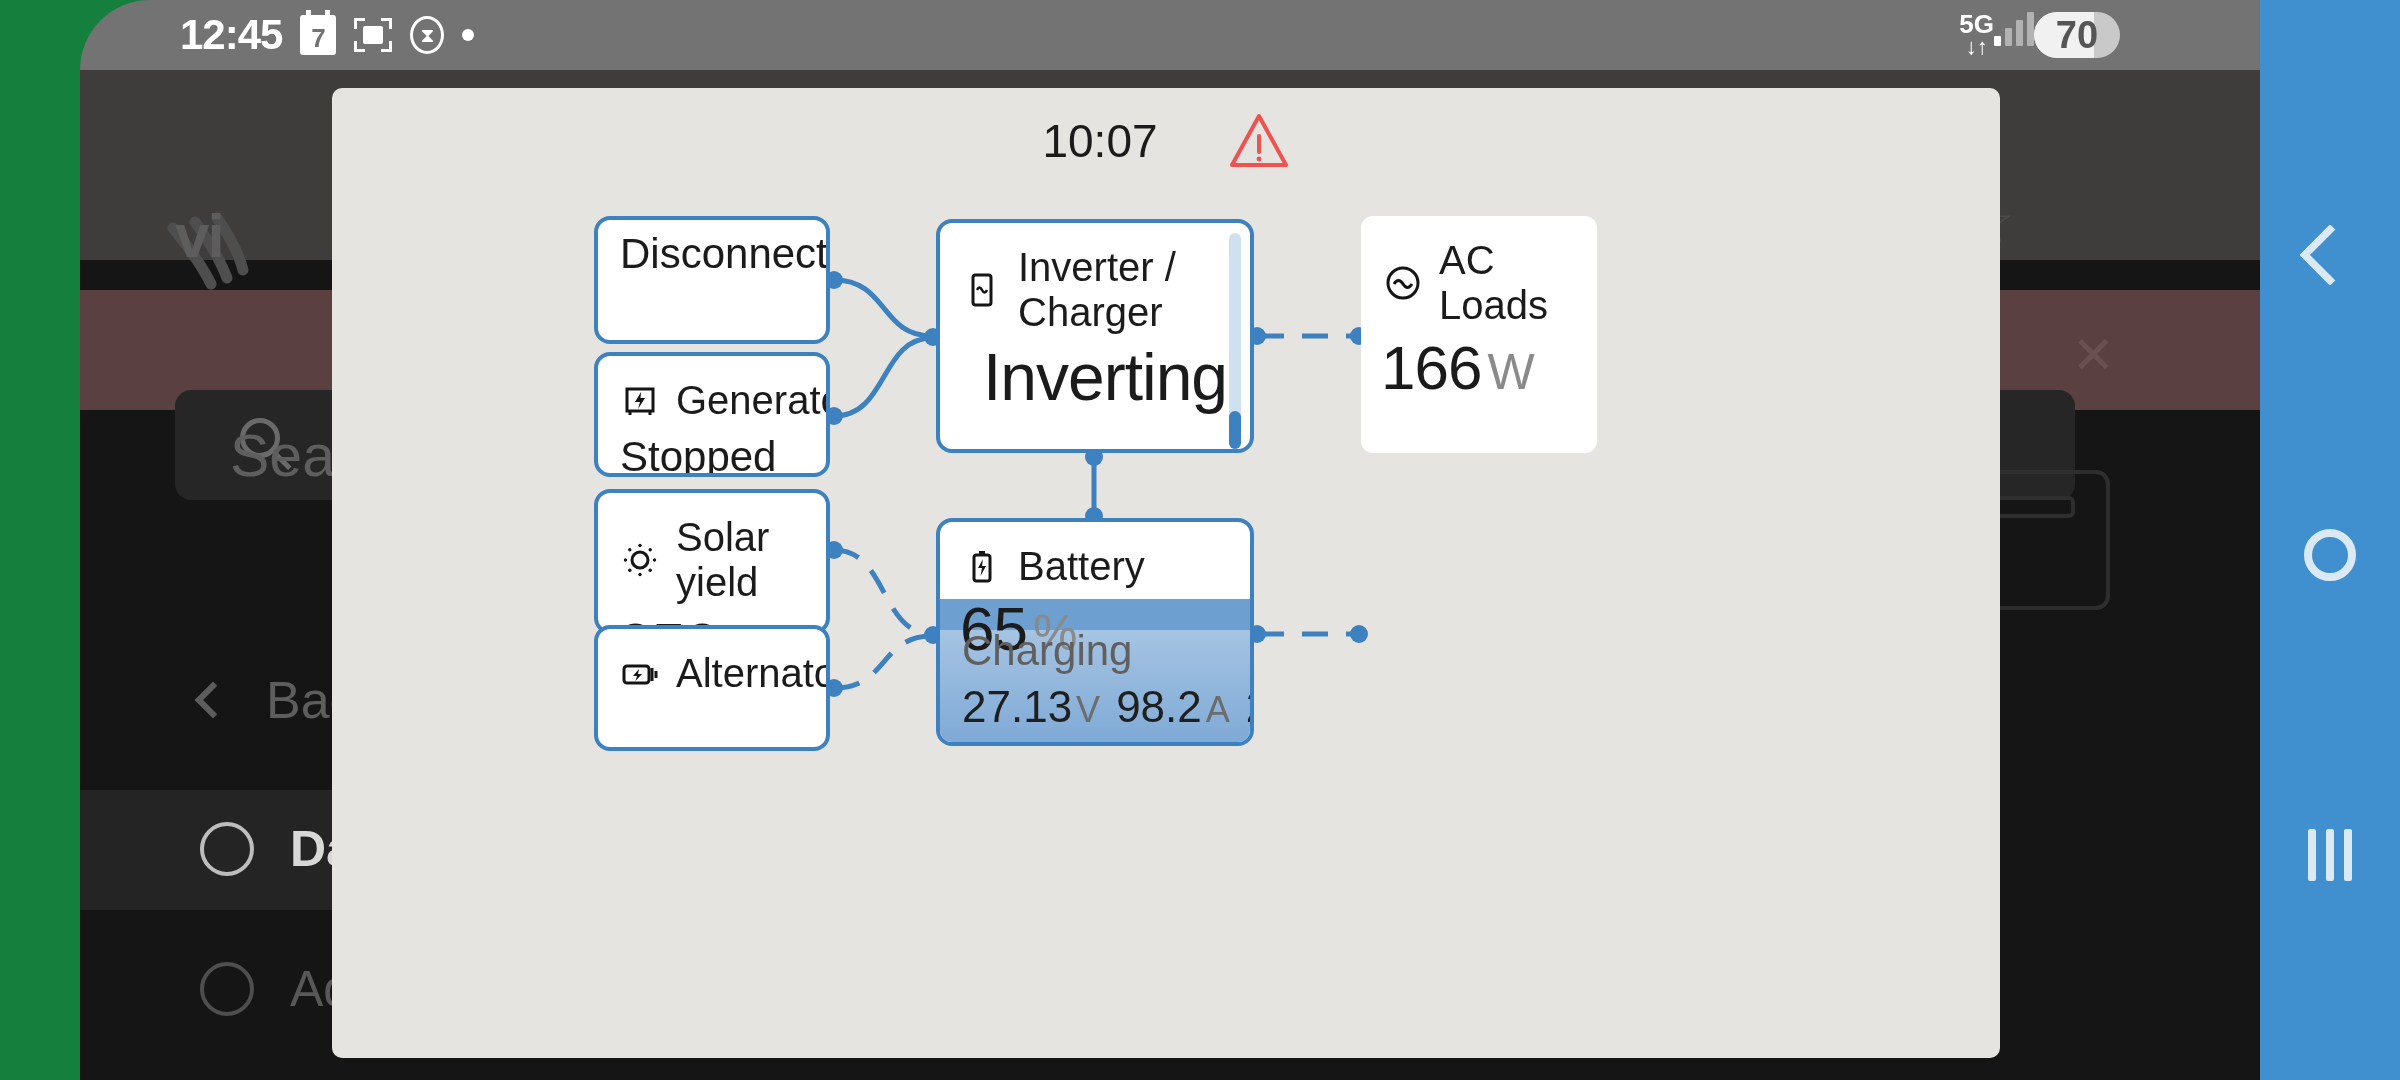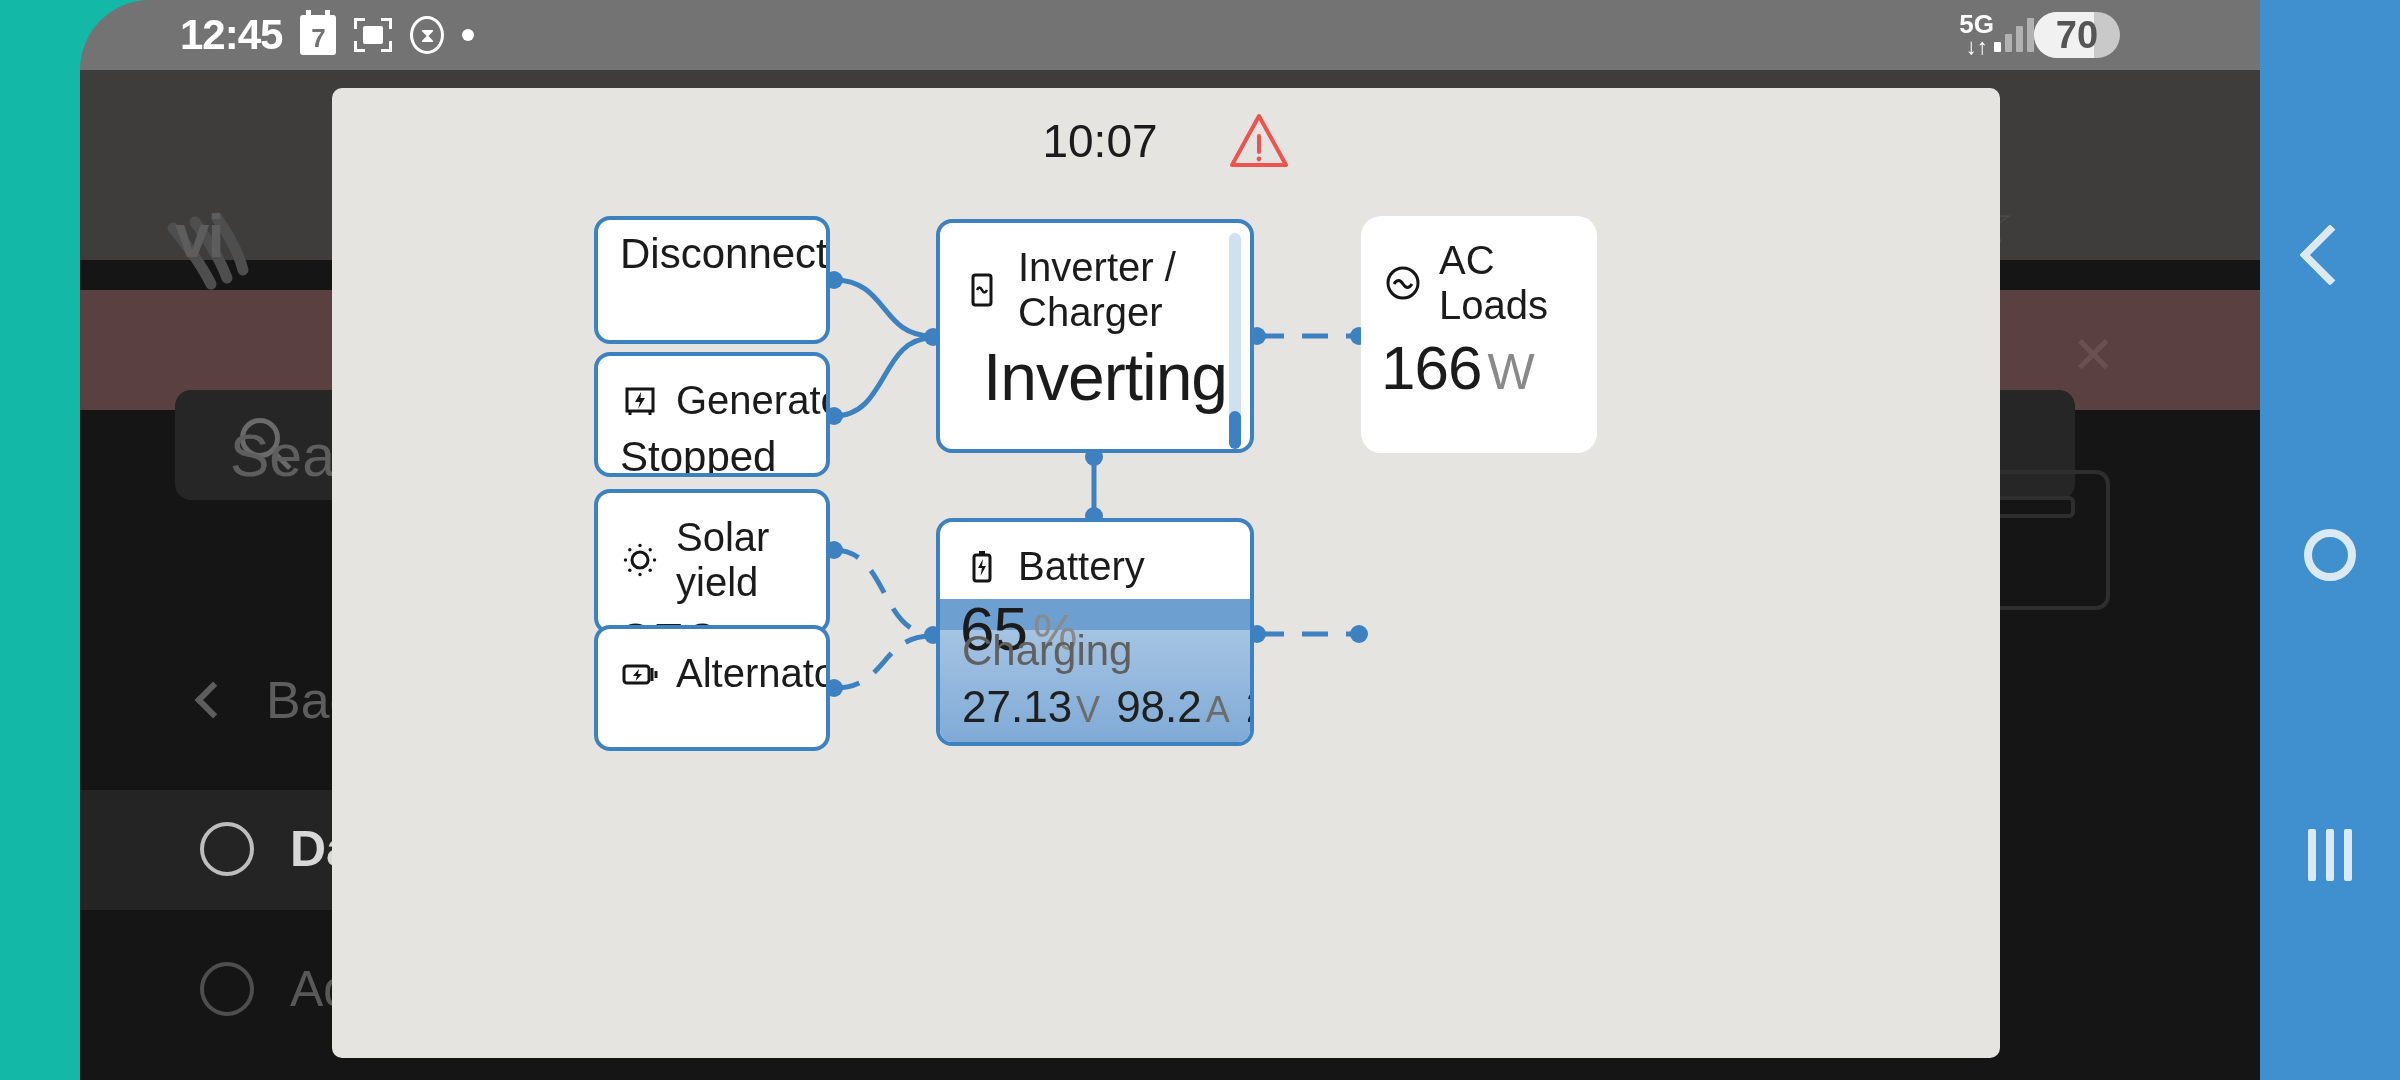--- a/index.html
+++ b/index.html
@@ -1,29 +1,29 @@
 <!DOCTYPE html>
 <html><head>
 <meta charset="utf-8">
 <style>
   * { margin:0; padding:0; box-sizing:border-box; }
   html,body { width:2400px; height:1080px; overflow:hidden; background:#000; }
   body { font-family:"Liberation Sans", sans-serif; }
 
   
-  #screen { position:relative; width:2400px; height:1080px; background:#14b8a6; }
+  #screen { position:relative; width:2400px; height:1080px; background:#15803d; }
 
   #statusbar{
     position:absolute; left:80px; top:0; width:2180px; height:70px;
     background:#737373; border-top-left-radius:70px;
     display:flex; align-items:center; color:#fff;
   }
   #sb-left{ display:flex; align-items:center; gap:18px; margin-left:100px; }
   #sb-clock{ font-size:42px; font-weight:700; letter-spacing:-1px; }
-  #sb-right{ margin-left:auto; margin-right:140px; display:flex; align-items:center; }
+  #sb-right{ margin-left:auto; margin-right:140px; display:flex; }
 
   .cal-icon{ position:relative; width:36px; height:40px; background:#fff; border-radius:3px;
              color:#737373; font-size:26px; font-weight:700; display:flex; align-items:center;
              justify-content:center; padding-top:6px; }
   .cal-icon::before{ content:""; position:absolute; top:-5px; left:6px; width:5px; height:9px; background:#fff; }
   .cal-icon::after{ content:""; position:absolute; top:-5px; right:6px; width:5px; height:9px; background:#fff; }
 
   .scan-icon{ position:relative; width:38px; height:34px; }
   .scan-icon i{ position:absolute; width:11px; height:11px; border:3px solid #fff; }
   .scan-icon i.tl{ top:0; left:0; border-right:0; border-bottom:0; }
@@ -93,21 +93,21 @@
            background:#e6e4e1; border-radius:10px; }
 
   #dlg-header{ position:absolute; left:0; top:0; width:100%; height:105px;
                display:flex; align-items:center; justify-content:center; gap:70px; }
   #dlg-time{ font-size:46px; color:#1b1b1b; }
   .warn-tri{ position:relative; width:62px; height:58px; }
   .warn-tri svg{ display:block; }
 
   
   .card{ position:absolute; background:#fff; border:4px solid #3d81c0; border-radius:16px; overflow:hidden; }
-  .card-flat{ position:absolute; background:#fff; border-radius:20px; overflow:hidden; }
+  .card-flat{ position:absolute; background:#fff; border-radius:12px; overflow:hidden; }
 
   .chead{ display:flex; align-items:center; gap:16px; padding:22px 0 0 22px; }
   .chead .lbl{ font-size:40px; color:#1b1b1b; }
   .cval{ padding:4px 0 0 20px; font-size:62px; color:#1b1b1b; letter-spacing:-1px; }
   .cval .u{ color:#8a8a8a; font-size:50px; margin-left:6px; }
   .cstat{ padding:10px 0 0 22px; font-size:42px; color:#1b1b1b; }
 
   
   #card-shore      { left:262px; top:128px;  width:236px; height:128px; }
   #card-generator  { left:262px; top:264px;  width:236px; height:125px; }

